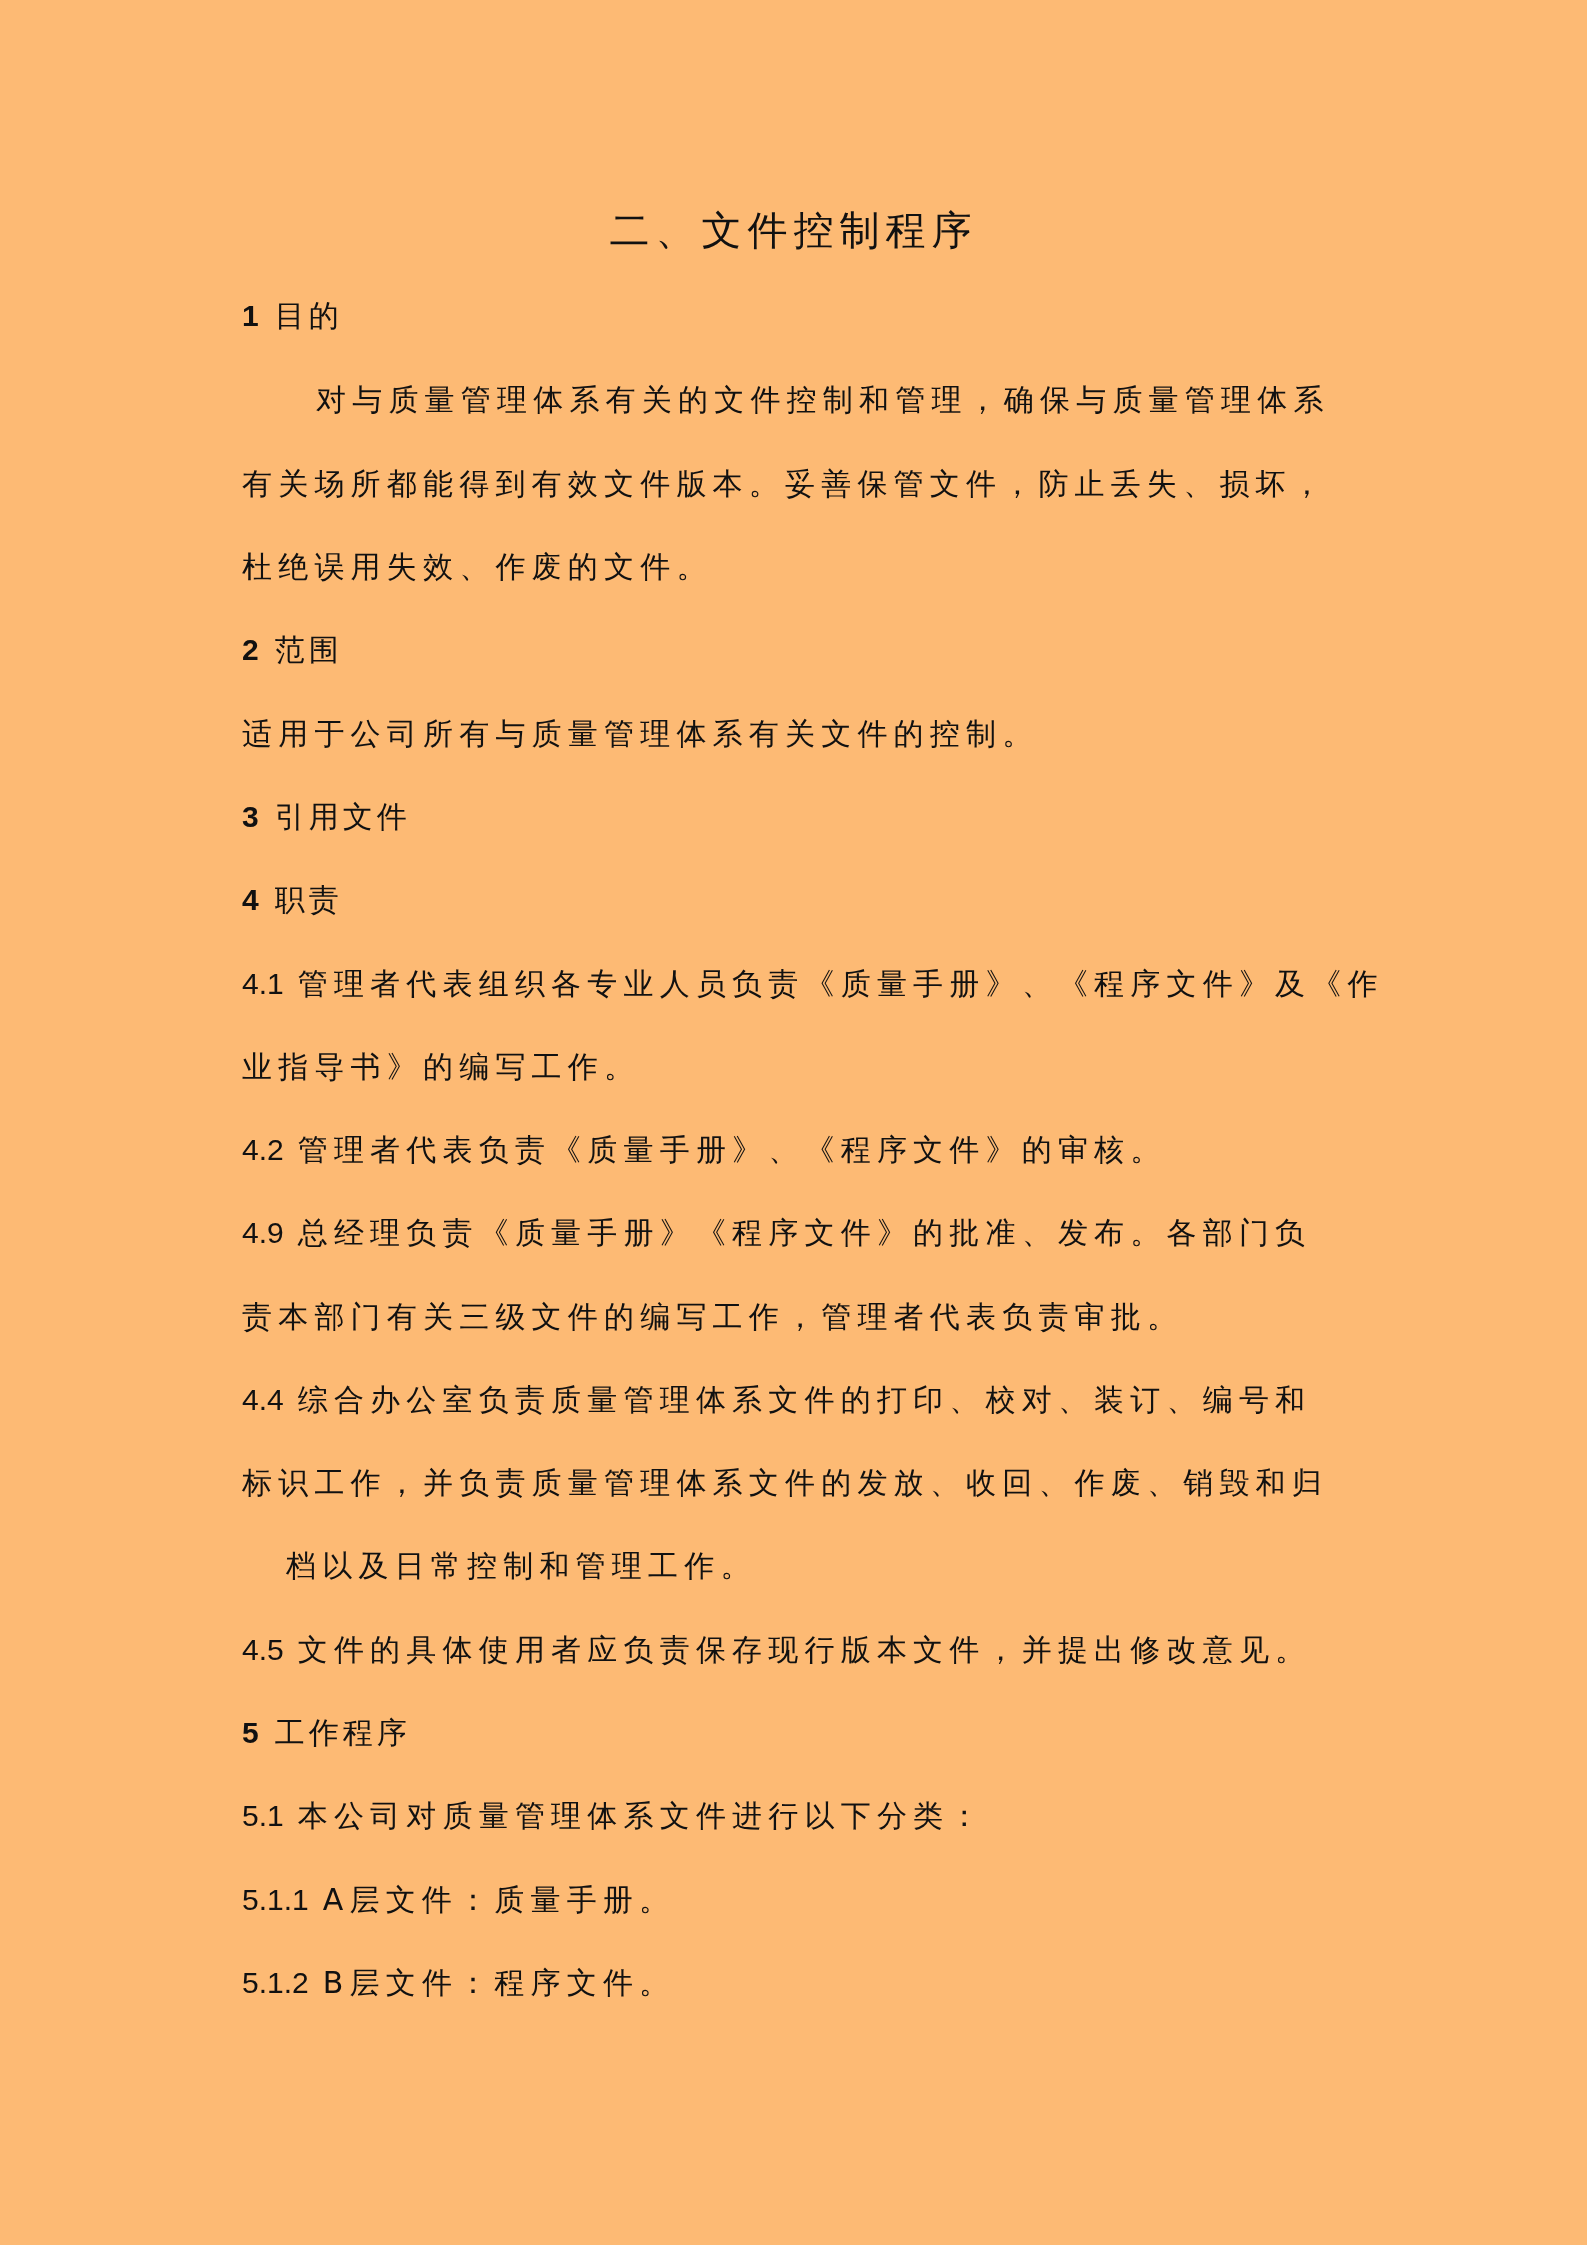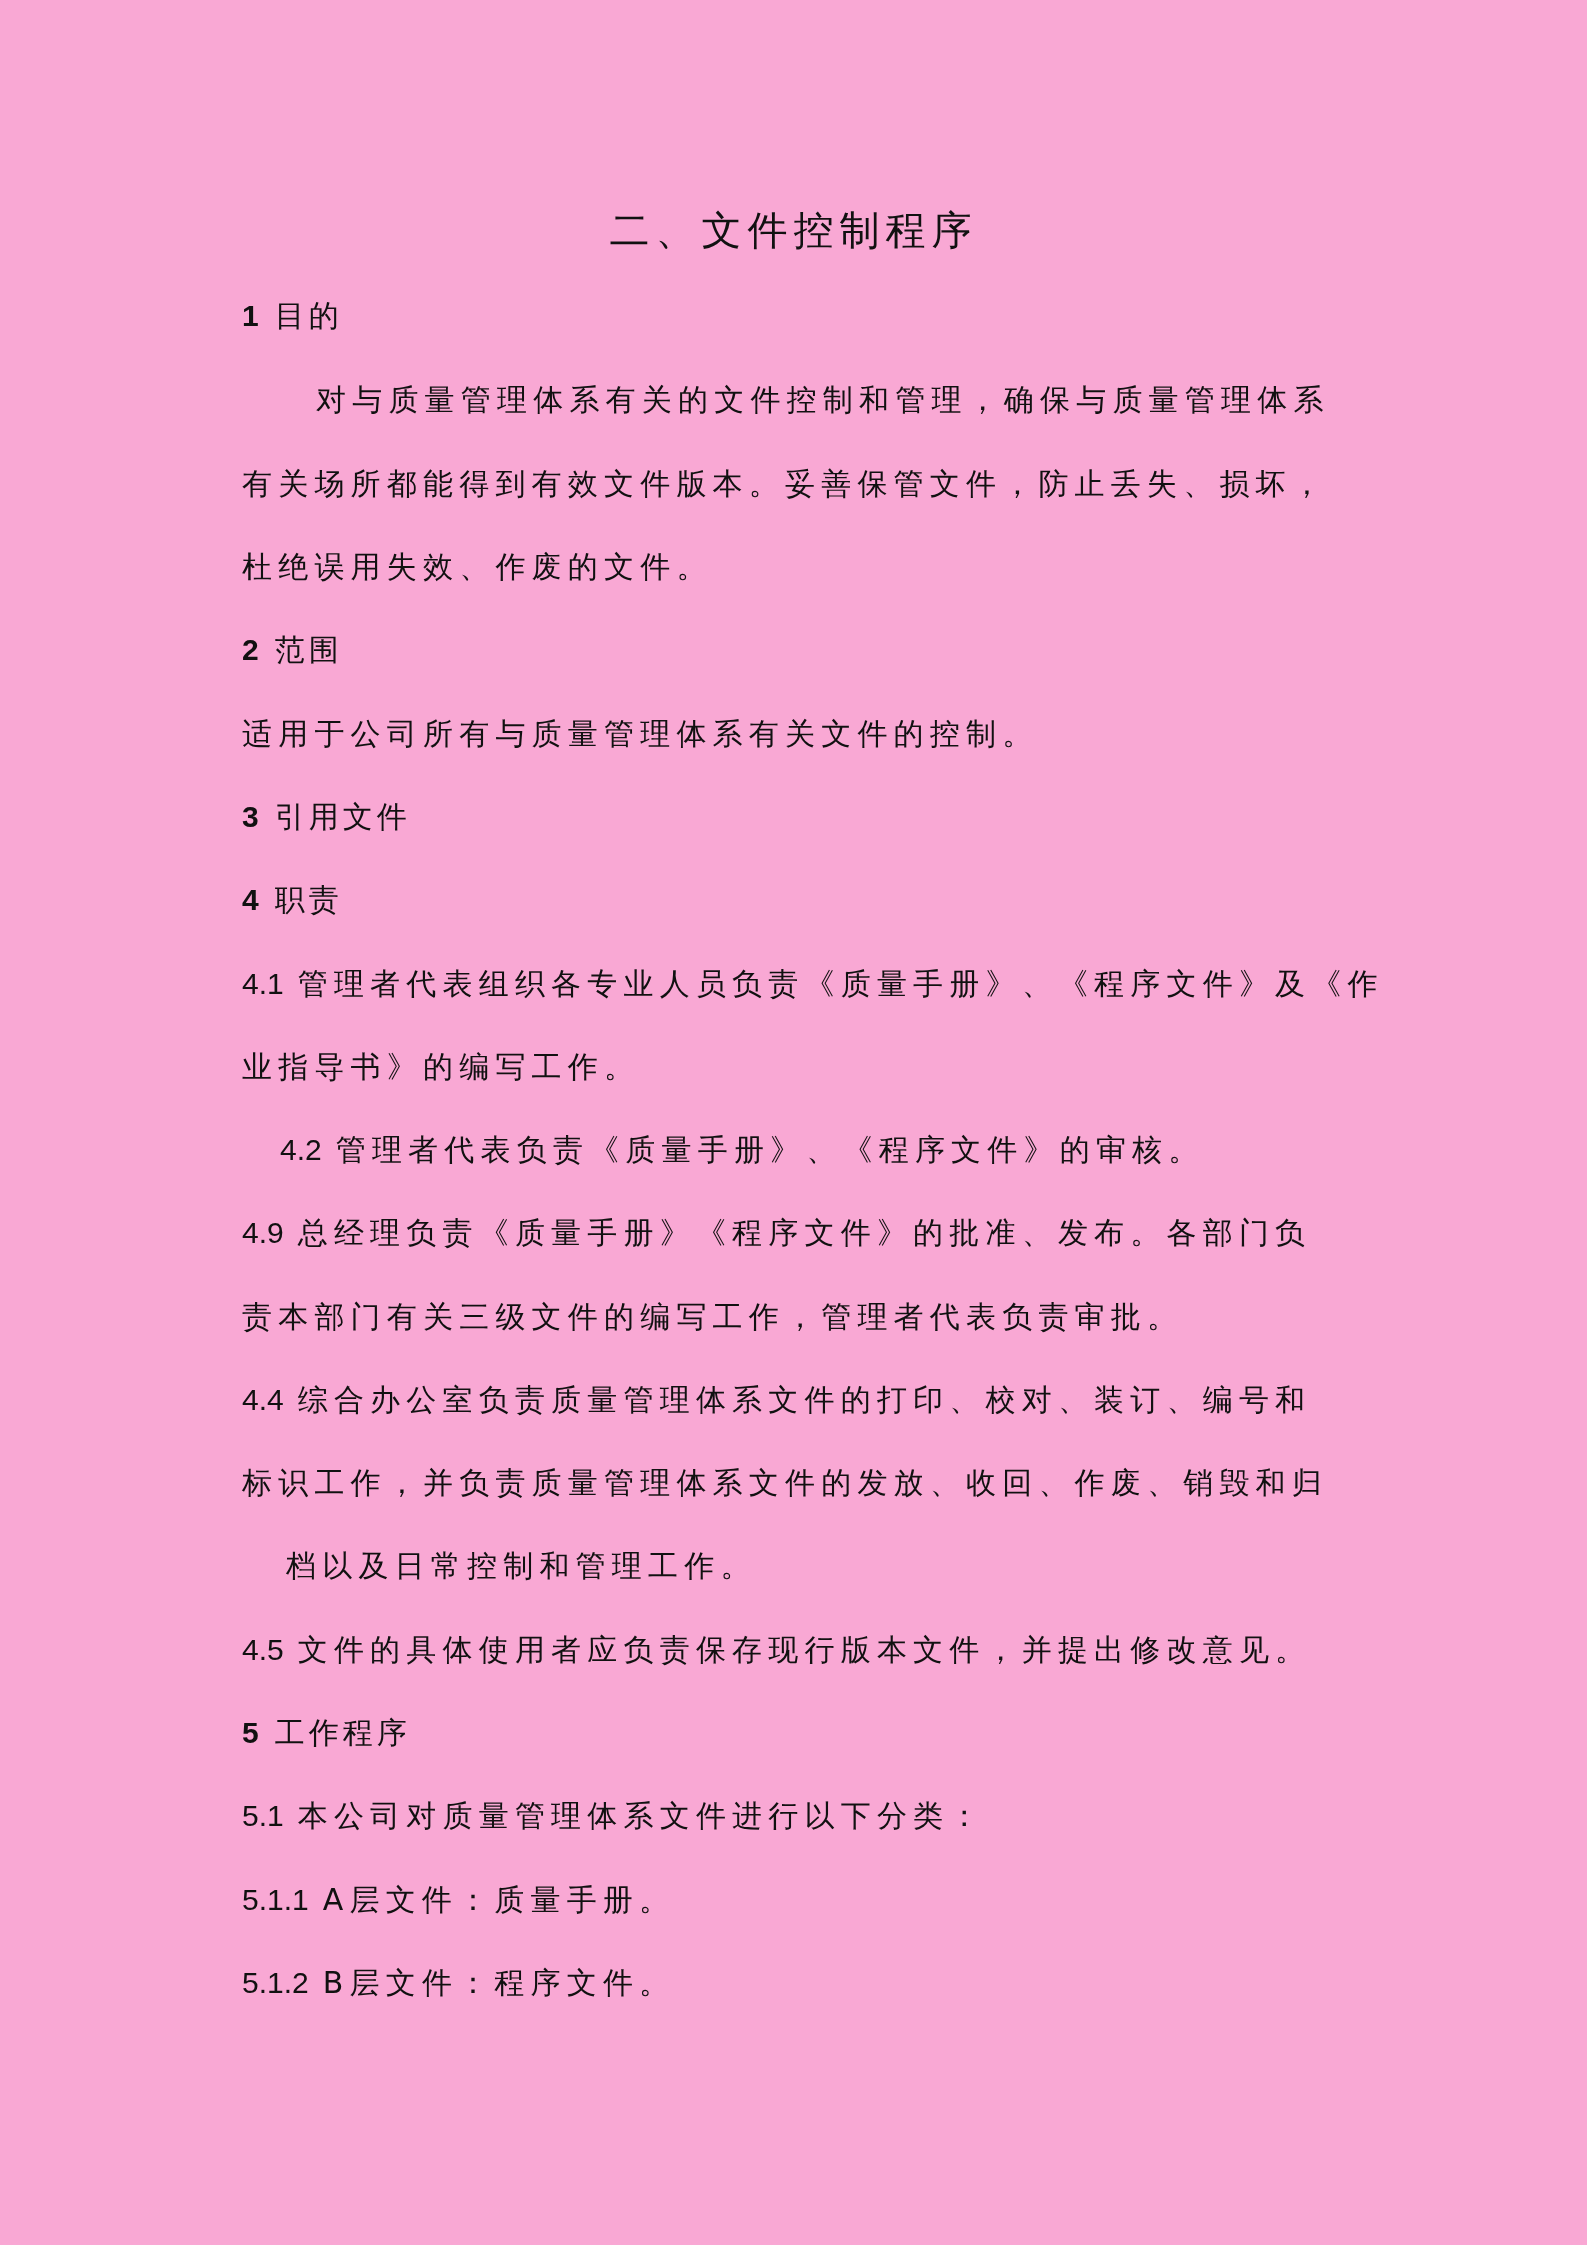--- a/index.html
+++ b/index.html
@@ -14,21 +14,21 @@
       overflow: hidden;
       font-family: "DejaVu Sans", "Liberation Sans", sans-serif;
       color: #111111;
     }
     .page {
       position: absolute;
       left: 0;
       top: 0;
       width: 1587px;
       height: 2245px;
-      background: #f9a8d4;
+      background: #fdba74;
     }
     .title {
       position: absolute;
       left: 0;
       width: 1587px;
       top: 205px;
       text-align: center;
       font-size: 40px;
       letter-spacing: 6px;
       font-weight: normal;
@@ -89,21 +89,21 @@
 
   <div class="line heading" style="top:880px;">
     <span class="num">4</span><span class="txt">职责</span>
   </div>
 
   <p class="line" style="top:964px;">
     <span class="num-plain">4.1</span><span>管理者代表组织各专业人员负责《质量手册》、《程序文件》及《作</span>
   </p>
   <p class="line" style="top:1047px;">业指导书》的编写工作。</p>
 
-  <p class="line" style="top:1130px;margin-left:38px;">
+  <p class="line" style="top:1130px;">
     <span class="num-plain">4.2</span><span>管理者代表负责《质量手册》、《程序文件》的审核。</span>
   </p>
 
   <p class="line" style="top:1213px;">
     <span class="num-plain">4.9</span><span>总经理负责《质量手册》《程序文件》的批准、发布。各部门负</span>
   </p>
   <p class="line" style="top:1297px;">责本部门有关三级文件的编写工作，管理者代表负责审批。</p>
 
   <p class="line" style="top:1380px;">
     <span class="num-plain">4.4</span><span>综合办公室负责质量管理体系文件的打印、校对、装订、编号和</span>

